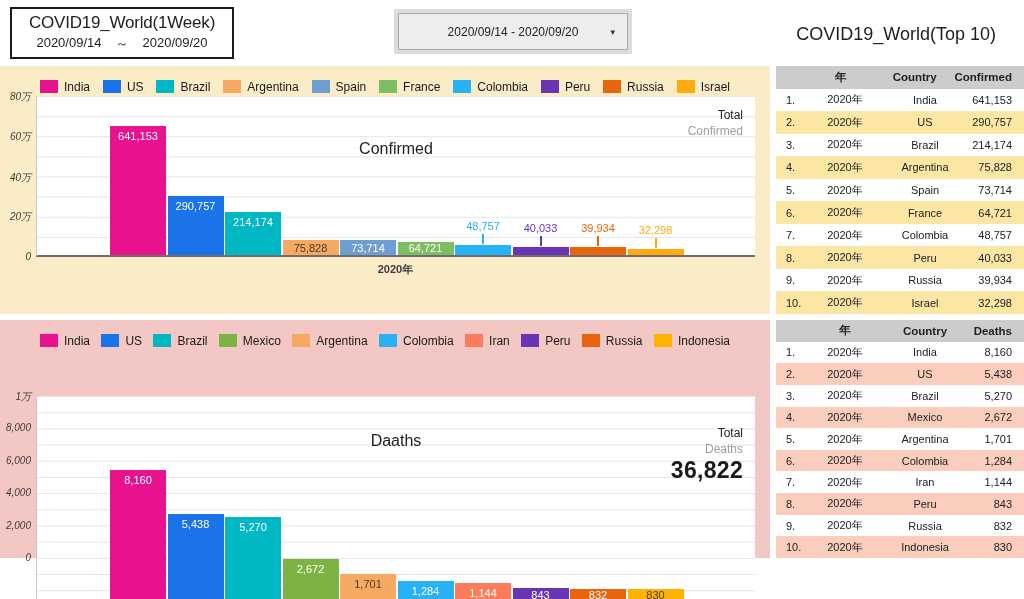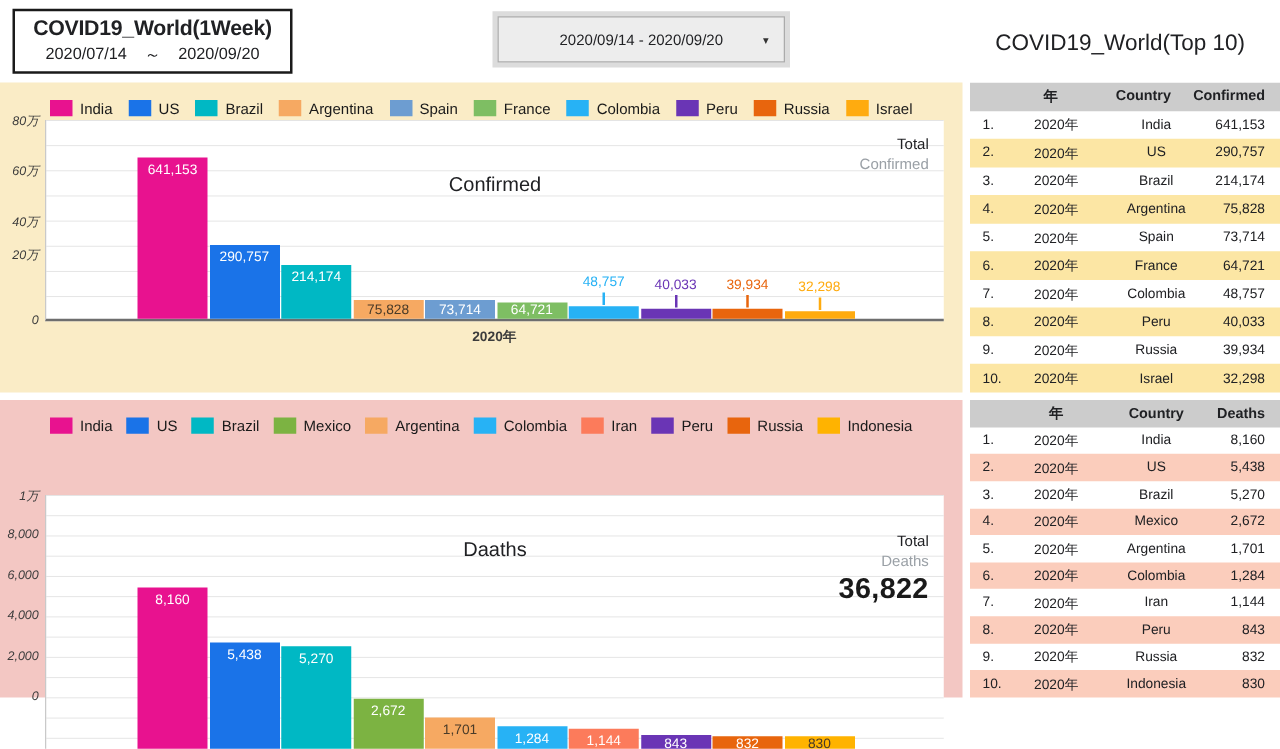--- a/index.html
+++ b/index.html
@@ -4,21 +4,21 @@
 <style>
   * { margin:0; padding:0; box-sizing:border-box; }
   html,body { width:1024px; height:599px; background:#FFFFFF;
     font-family:"Liberation Sans","DejaVu Sans",sans-serif; color:#202124; overflow:hidden; }
 
   
   .header { position:relative; height:66px; background:#FFFFFF; }
   .title-box { position:absolute; left:10px; top:7px; width:224px; height:52px;
     border:2px solid #1a1a1a; background:#fff; display:flex; flex-direction:column;
     align-items:center; justify-content:center; gap:2px; }
-  .title-box .t1 { font-size:17px; font-weight:700; letter-spacing:-0.2px; }
+  .title-box .t1 { font-size:17px; font-weight:400; letter-spacing:-0.2px; }
   .title-box .t2 { font-size:13px; display:flex; gap:14px; }
   .dropdown { position:absolute; left:398px; top:13px; width:230px; height:37px;
     background:#EDEDED; border:1px solid #ABABAB; box-shadow:0 0 0 4px #DCDCDC;
     display:flex; align-items:center; justify-content:center; font-size:12px; cursor:pointer; }
   .dropdown .caret { position:absolute; right:12px; top:13px; font-size:9px; color:#333; }
   .right-title { position:absolute; right:28px; top:24px; font-size:18px; font-weight:500; }
 
   
   .row { display:flex; gap:6px; margin-bottom:6px; }
   .section { width:770px; position:relative; }
@@ -61,21 +61,21 @@
   .footer .src { font-size:15px; color:#8a8a8a; font-weight:700; }
   .footer .disc { font-size:9px; color:#9a9a9a; margin-top:4px; font-weight:700; }
 </style>
 </head>
 <body>
 
 <div class="header">
   <div class="title-box">
     <div class="t1">COVID19_World(1Week)</div>
     <div class="t2">
-      <span>2020/07/14</span>
+      <span>2020/09/14</span>
       <span>～</span>
       <span>2020/09/20</span>
     </div>
   </div>
   <div class="dropdown">
     <span>2020/09/14 - 2020/09/20</span>
     <span class="caret">▾</span>
   </div>
   <div class="right-title">COVID19_World(Top 10)</div>
 </div>
@@ -122,21 +122,21 @@
         <div class="legend-item">
           <span class="legend-swatch" style="background:#FFAB0F"></span>
           <span class="legend-label">Israel</span>
         </div>
       </div>
       <div class="plot-wrap">
         <div class="plot" style="height: 161px; background-image: linear-gradient(rgb(228, 228, 228) 1px, transparent 1px); background-size: 100% 20.125px;">
           <div class="ytick" style="top: -6px;">80万</div>
           <div class="ytick" style="top: 34.25px;">60万</div>
           <div class="ytick" style="top: 74.5px;">40万</div>
-          <div class="ytick" style="top: 101px;">20万</div>
+          <div class="ytick" style="top: 114px;">20万</div>
           <div class="ytick" style="top: 155px;">0</div>
           <div class="bars">
             <div class="bar-slot">
               <div class="bar" style="height: 129px; background: rgb(232, 18, 143);"></div>
               <div class="bar-label" style="bottom: 113px; color: rgb(255, 255, 255);">641,153</div>
             </div>
             <div class="bar-slot">
               <div class="bar" style="height: 59px; background: rgb(26, 115, 232);"></div>
               <div class="bar-label" style="bottom: 43px; color: rgb(255, 255, 255);">290,757</div>
             </div>

